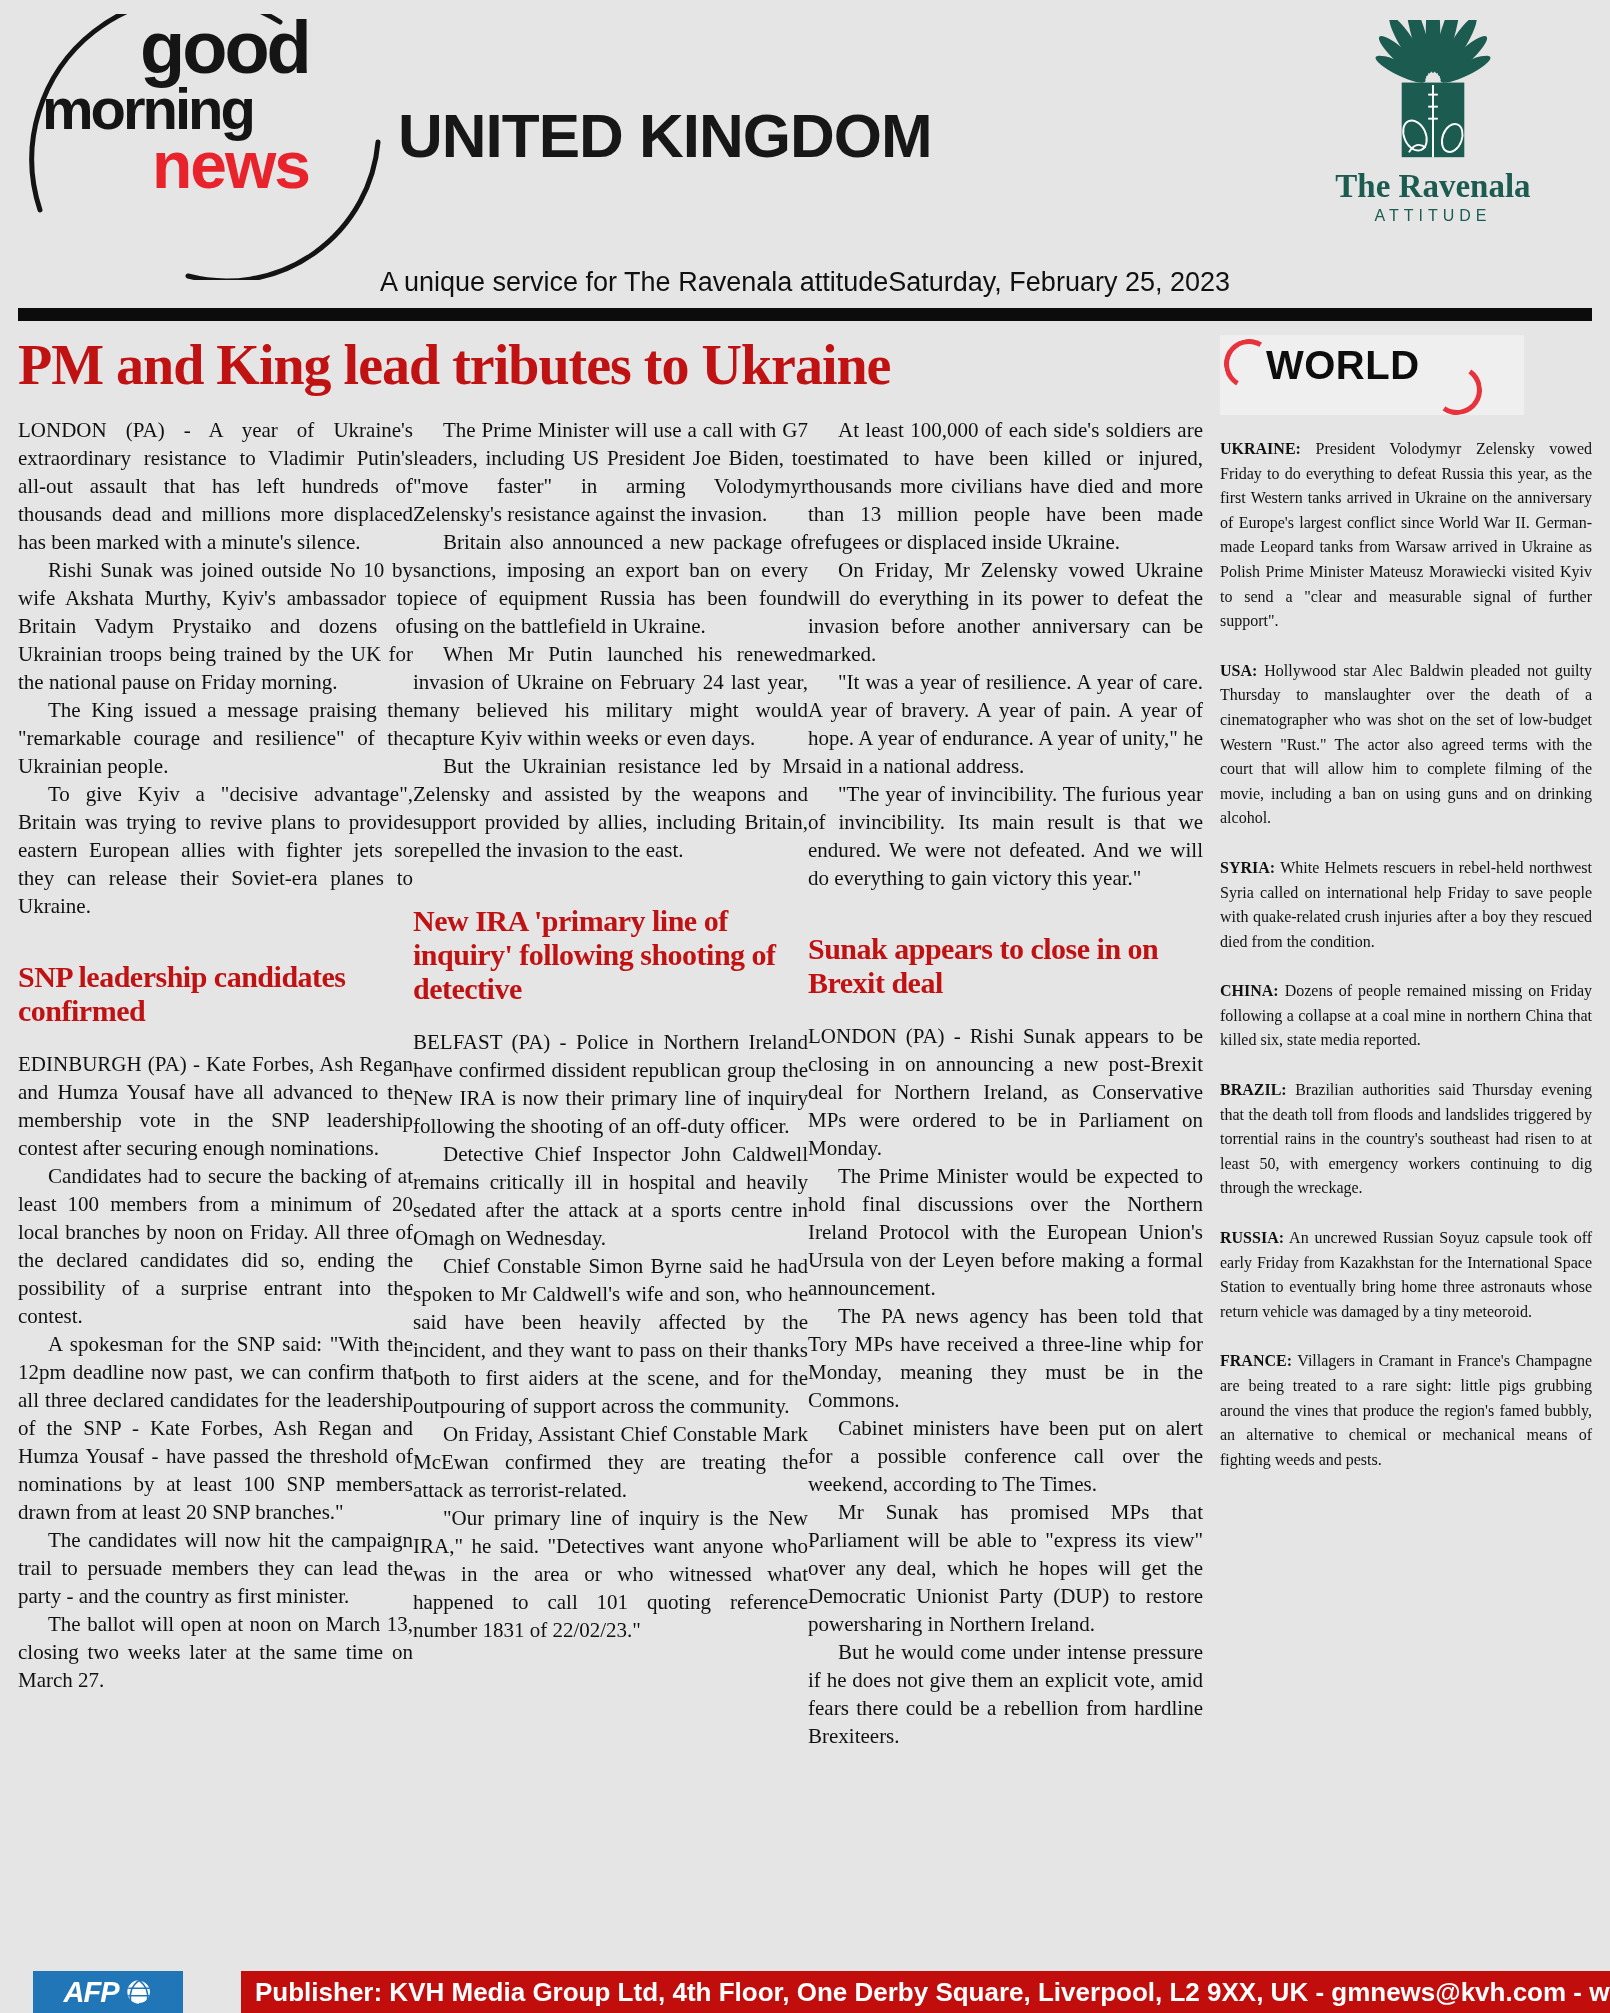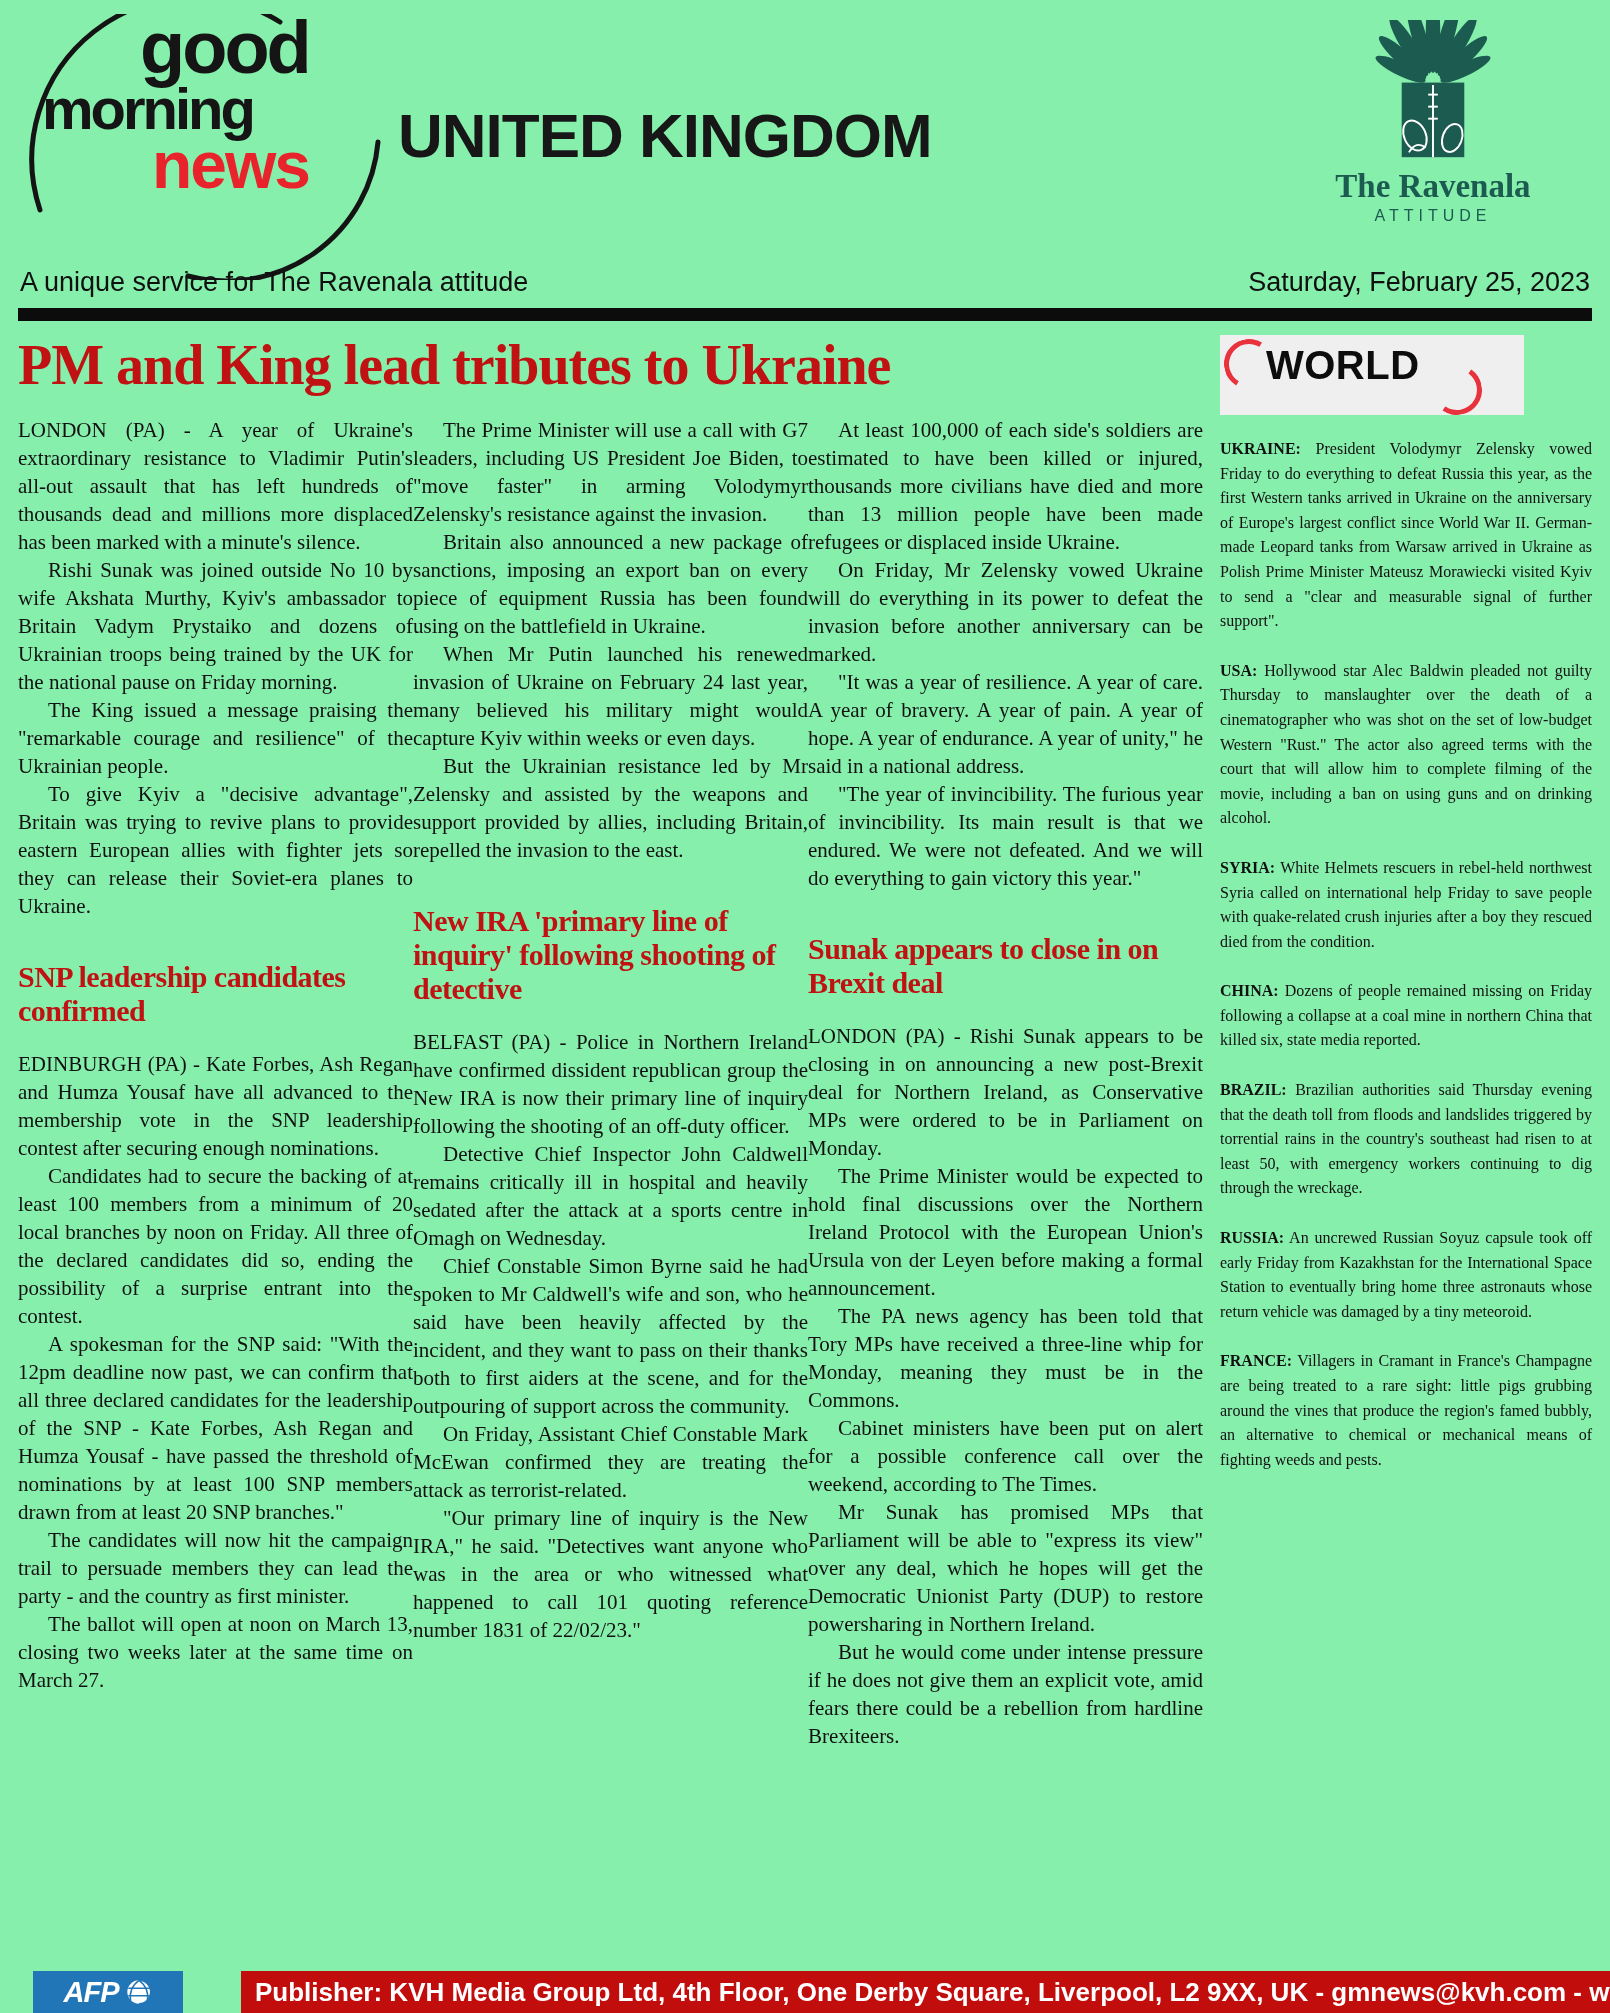--- a/index.html
+++ b/index.html
@@ -1,37 +1,37 @@
 <!DOCTYPE html>
 <html><head>
 <meta charset="utf-8">
 <style>
   html,body{margin:0;padding:0;background:#ffffff;}
-  #page{position:relative;width:1610px;height:2013px;background:#86efac;overflow:hidden;
+  #page{position:relative;width:1610px;height:2013px;background:#e5e5e5;overflow:hidden;
         font-family:"Liberation Serif","DejaVu Serif",serif;color:#111;}
 
   
   #masthead{position:relative;height:300px;}
   #gmn-logo{position:absolute;left:22px;top:14px;width:370px;height:266px;}
   #gmn-logo svg.arcs{position:absolute;left:0;top:0;}
   .gmn-line{font-family:"Liberation Sans","DejaVu Sans",sans-serif;font-weight:bold;
             letter-spacing:-3px;color:#151515;line-height:0.92;}
   .gmn-good{font-size:74px;margin-left:118px;}
   .gmn-morning{font-size:58px;margin-left:20px;}
   .gmn-news{font-size:66px;margin-left:130px;color:#e8232b;letter-spacing:-2px;}
   #region-title{position:absolute;left:398px;top:100px;
             font-family:"Liberation Sans","DejaVu Sans",sans-serif;font-weight:bold;
             font-size:62px;letter-spacing:-1px;color:#171717;}
   #hotel-logo{position:absolute;right:62px;top:20px;width:230px;text-align:center;}
   #hotel-logo .hotel-name{font-family:"Liberation Serif","DejaVu Serif",serif;font-weight:bold;
             font-size:33px;color:#1c5b50;margin-top:2px;}
   #hotel-logo .hotel-sub{font-family:"Liberation Sans","DejaVu Sans",sans-serif;
             font-size:16px;letter-spacing:5px;color:#1c5b50;margin-top:2px;}
   #tagline-row{position:absolute;left:20px;right:20px;bottom:2px;display:flex;
-            justify-content:space-between;align-items:flex-end;
+            justify-content:center;align-items:flex-end;
             font-family:"Liberation Sans","DejaVu Sans",sans-serif;font-size:27px;color:#101010;}
   #masthead-divider{height:13px;background:#0c0c0c;margin:8px 18px 0 18px;}
 
   
   #content-row{display:flex;gap:17px;margin:14px 18px 0 18px;}
   #left-zone{flex:1;min-width:0;}
   #lead-headline{font-size:56px;line-height:1.02;font-weight:bold;color:#c01212;
             letter-spacing:-1px;margin:2px 0 22px 0;}
   #columns{display:flex;gap:0;}
   .col{flex:1;min-width:0;}

